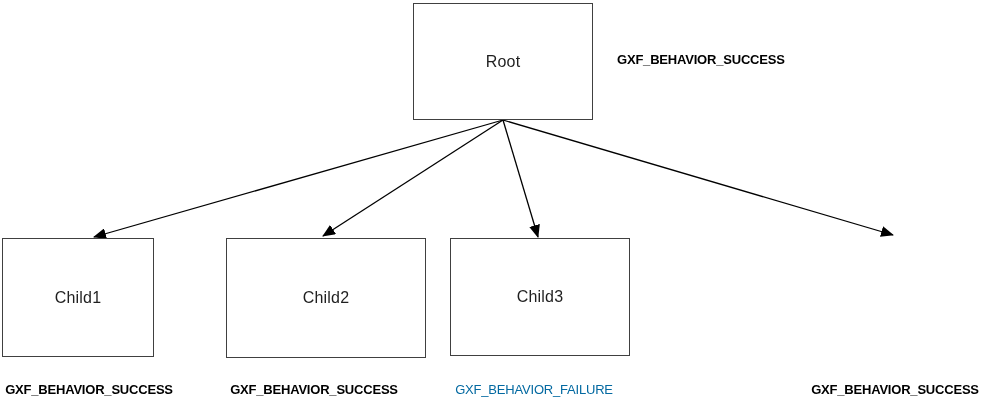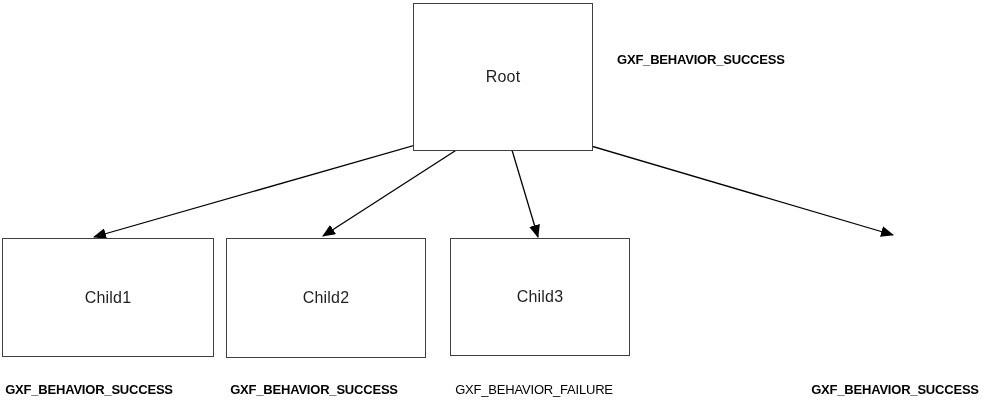--- a/index.html
+++ b/index.html
@@ -36,21 +36,21 @@
     font-size: 16px;
     color: #1f1f1f;
     letter-spacing: 0.2px;
     white-space: nowrap;
   }
   .status-label {
     position: absolute;
     font-size: 13px;
     line-height: 16px;
     white-space: nowrap;
-    color: #000000;
+    color: #0369a1;
     letter-spacing: -0.2px;
   }
   .status-label.bold {
     font-weight: bold;
     color: #000000;
   }
   .status-label.center-anchor {
     transform: translateX(-50%);
   }
 </style>
@@ -64,24 +64,24 @@
       <marker id="arrowhead" markerUnits="userSpaceOnUse" markerWidth="14" markerHeight="11" refX="12" refY="5.5" orient="auto">
         <path d="M0,0 L13,5.5 L0,11 z" fill="#000000"></path>
       </marker>
     </defs>
   <line x1="503" y1="120" x2="94" y2="237" stroke="#000000" stroke-width="1.3" marker-end="url(#arrowhead)"></line>
       <line x1="503" y1="120" x2="323" y2="236" stroke="#000000" stroke-width="1.3" marker-end="url(#arrowhead)"></line>
       <line x1="503" y1="120" x2="538" y2="237" stroke="#000000" stroke-width="1.3" marker-end="url(#arrowhead)"></line>
       <line x1="503" y1="120" x2="893" y2="235" stroke="#000000" stroke-width="1.3" marker-end="url(#arrowhead)"></line>
     </svg>
 
-  <div class="node" style="left: 413px; top: 3px; width: 180px; height: 148px; border-color: rgb(64, 64, 64); background: rgb(255, 255, 255);">
+  <div class="node" style="left: 413px; top: 3px; width: 180px; height: 117px; border-color: rgb(64, 64, 64); background: rgb(255, 255, 255);">
     <span class="node-label">Root</span>
   </div>
-  <div class="node" style="left: 2px; top: 238px; width: 212px; height: 119px; border-color: rgb(64, 64, 64); background: rgb(255, 255, 255);">
+  <div class="node" style="left: 2px; top: 238px; width: 152px; height: 119px; border-color: rgb(64, 64, 64); background: rgb(255, 255, 255);">
     <span class="node-label">Child1</span>
   </div>
   <div class="node" style="left: 226px; top: 238px; width: 200px; height: 120px; border-color: rgb(64, 64, 64); background: rgb(255, 255, 255);">
     <span class="node-label">Child2</span>
   </div>
   <div class="node" style="left: 450px; top: 238px; width: 180px; height: 118px; border-color: rgb(64, 64, 64); background: rgb(255, 255, 255);">
     <span class="node-label">Child3</span>
   </div>
 
   <div class="status-label bold" style="left: 617px; top: 52px;">GXF_BEHAVIOR_SUCCESS</div>

